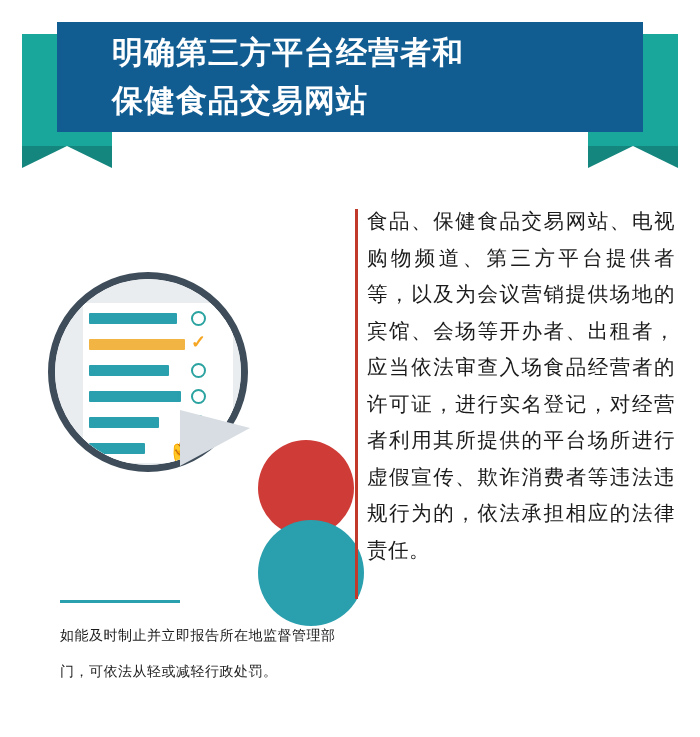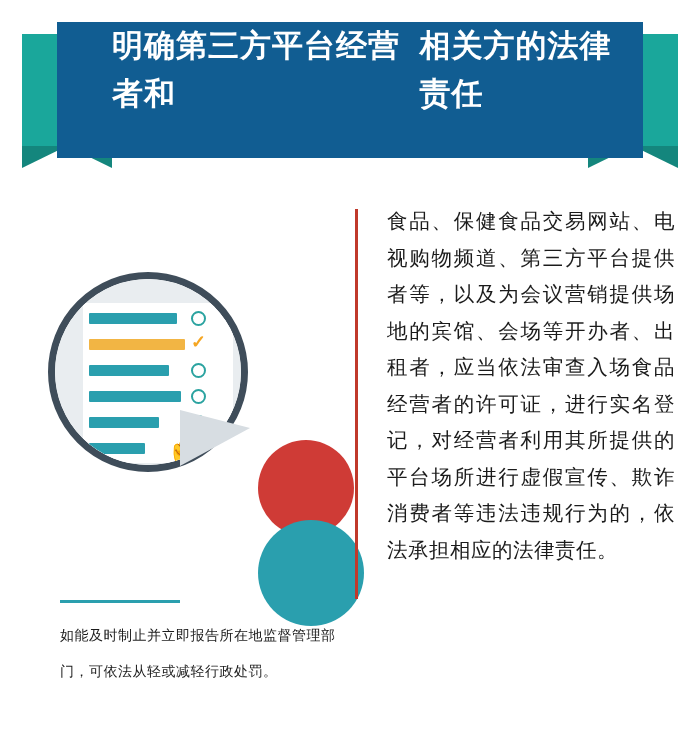--- a/index.html
+++ b/index.html
@@ -59,25 +59,25 @@
     height: 0;
     border-left: 45px solid #14867d;
     border-right: 45px solid #14867d;
     border-bottom: 22px solid transparent;
   }
   .banner-main {
     position: absolute;
     left: 57px;
     top: 0;
     width: 586px;
-    height: 136px;
+    height: 110px;
     background: #115d92;
     box-sizing: border-box;
     display: flex;
-    flex-direction: row;
+    flex-direction: column;
     justify-content: center;
     padding-left: 55px;
   }
   .banner-line {
     color: #ffffff;
     font-size: 31px;
     font-weight: bold;
     line-height: 48px;
     letter-spacing: 1px;
   }
@@ -100,21 +100,21 @@
   }
   .right-rule {
     position: absolute;
     left: 0;
     top: 6px;
     width: 3px;
     height: 390px;
     background: #c0392b;
   }
   .right-text {
-    margin-left: 32px;
+    margin-left: 12px;
     font-size: 20.5px;
     line-height: 36.5px;
     color: #1b1b1b;
     text-align: justify;
     letter-spacing: 0.5px;
   }
 
   
   .illus {
     position: absolute;
@@ -232,21 +232,21 @@
   }
 </style>
 </head>
 <body>
 
 <div class="banner-wrap">
   <div class="ribbon-left"></div>
   <div class="ribbon-right"></div>
   <div class="banner-main">
     <div class="banner-line">明确第三方平台经营者和</div>
-    <div class="banner-line">相关方的法律责任</div>
+    <div class="banner-line">保健食品交易网站</div>
   </div>
 </div>
 
 <div class="content">
 
   <div class="illus">
     <div class="circle-ring">
       <div class="ring-inner"></div>
       <div class="doc-card">
         <div class="doc-row" style="left:6px; top:10px; width:88px; background:#2a9fae;"></div>

